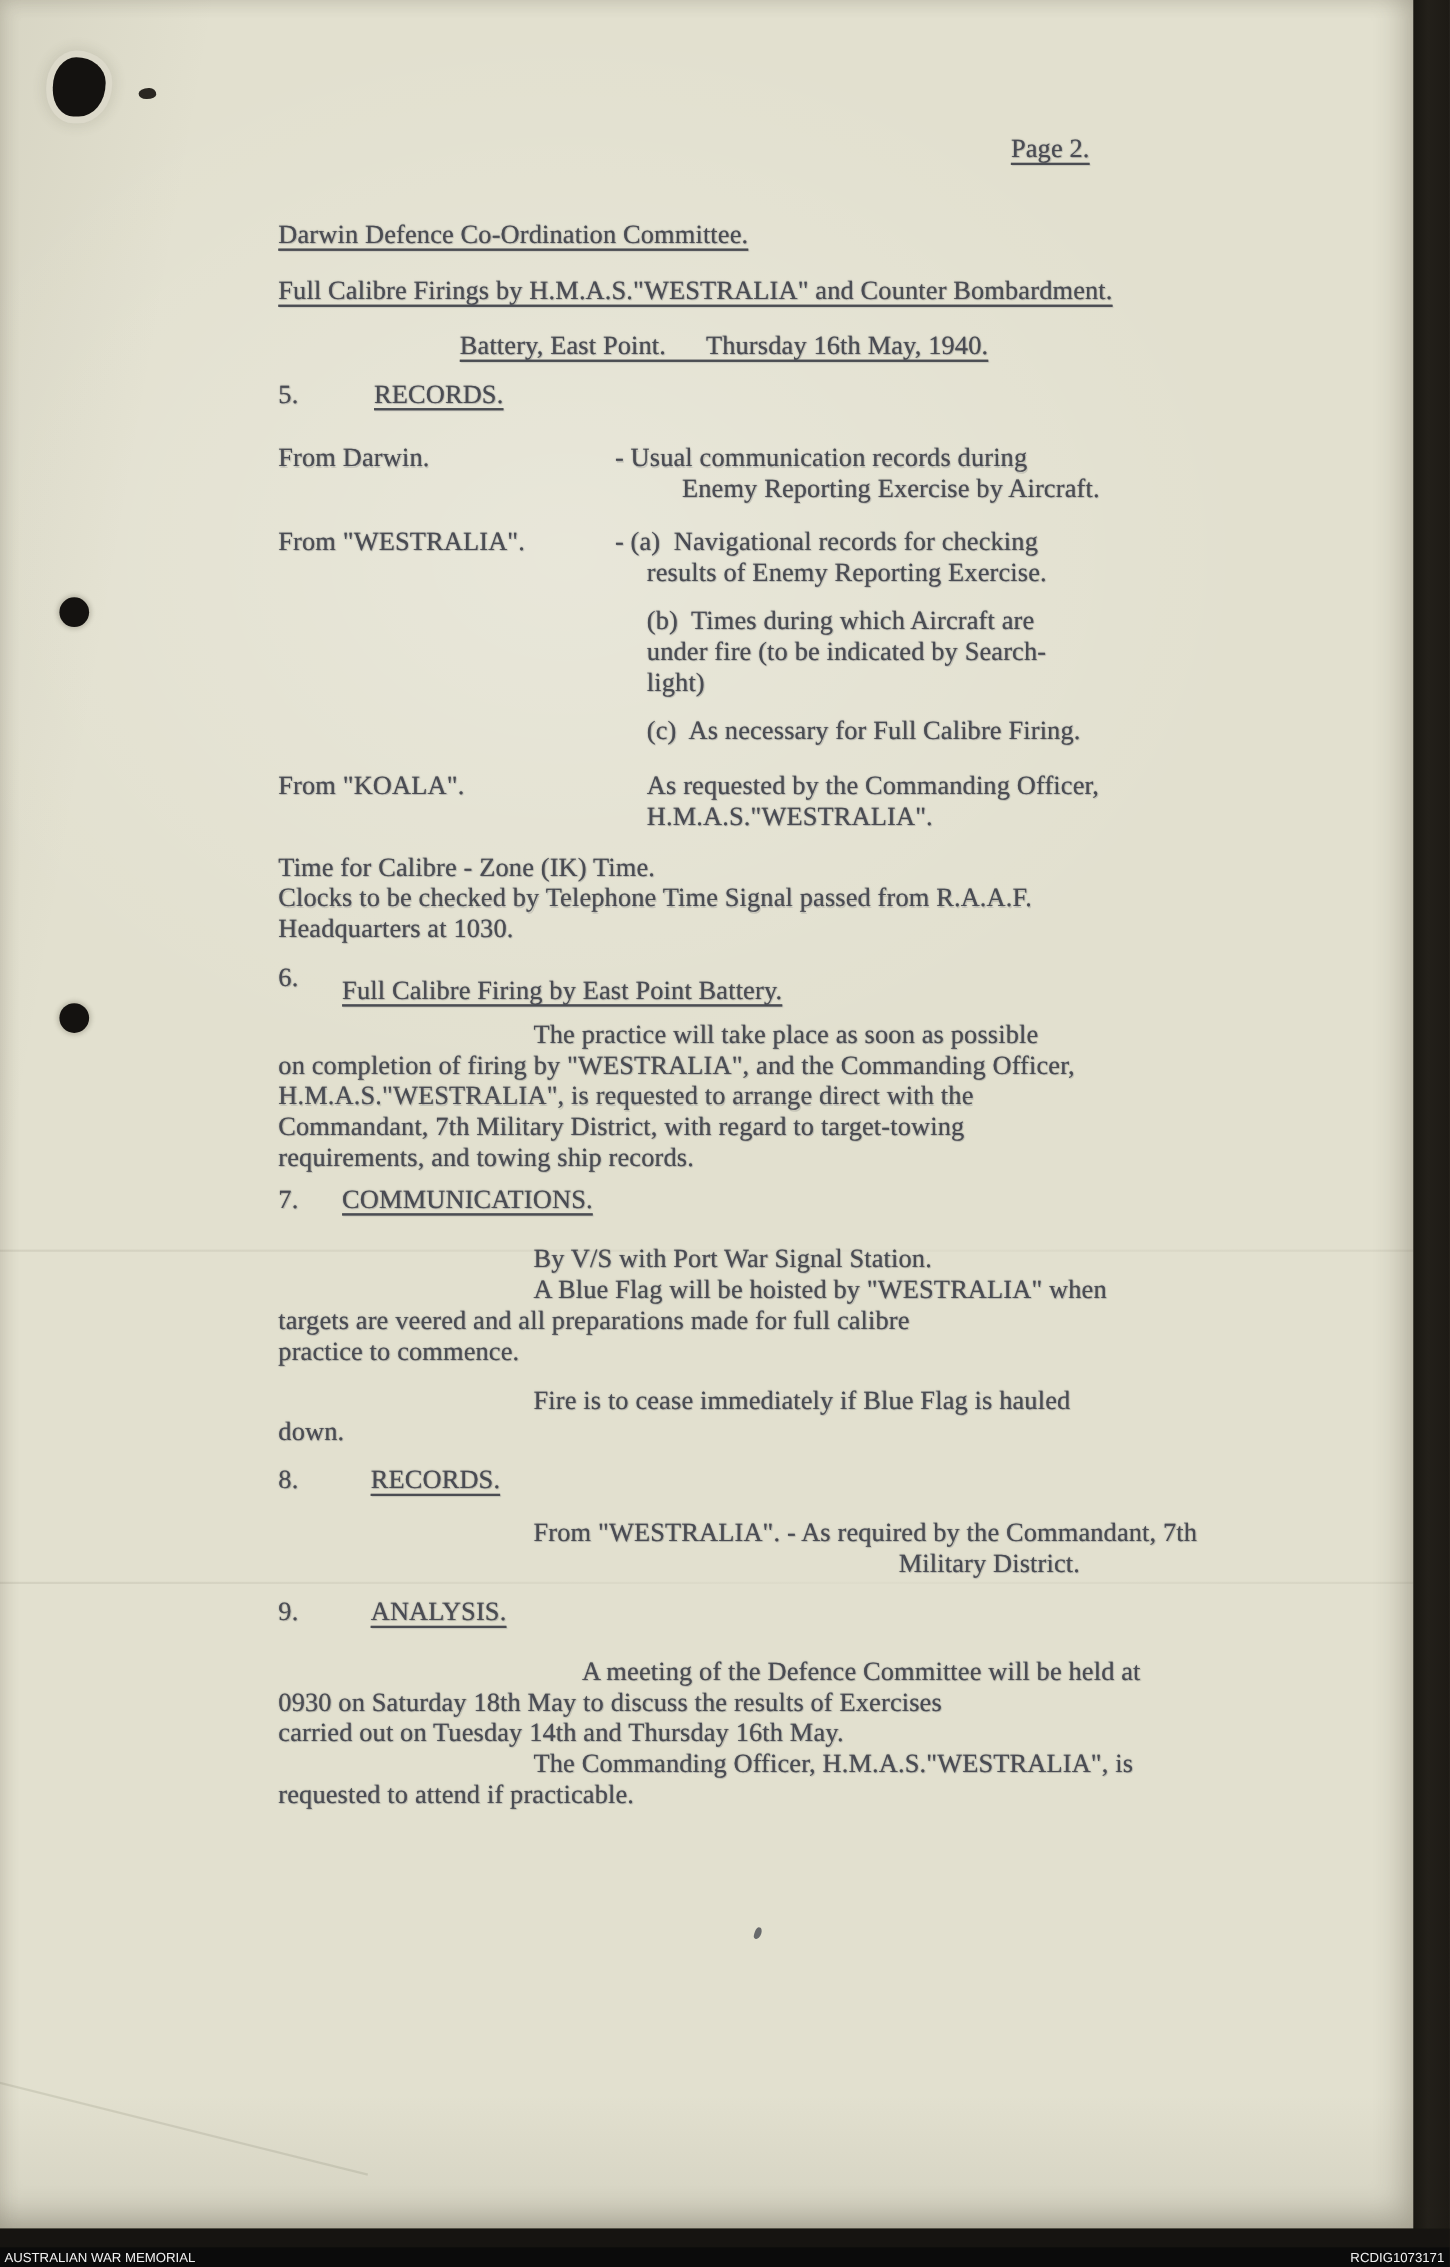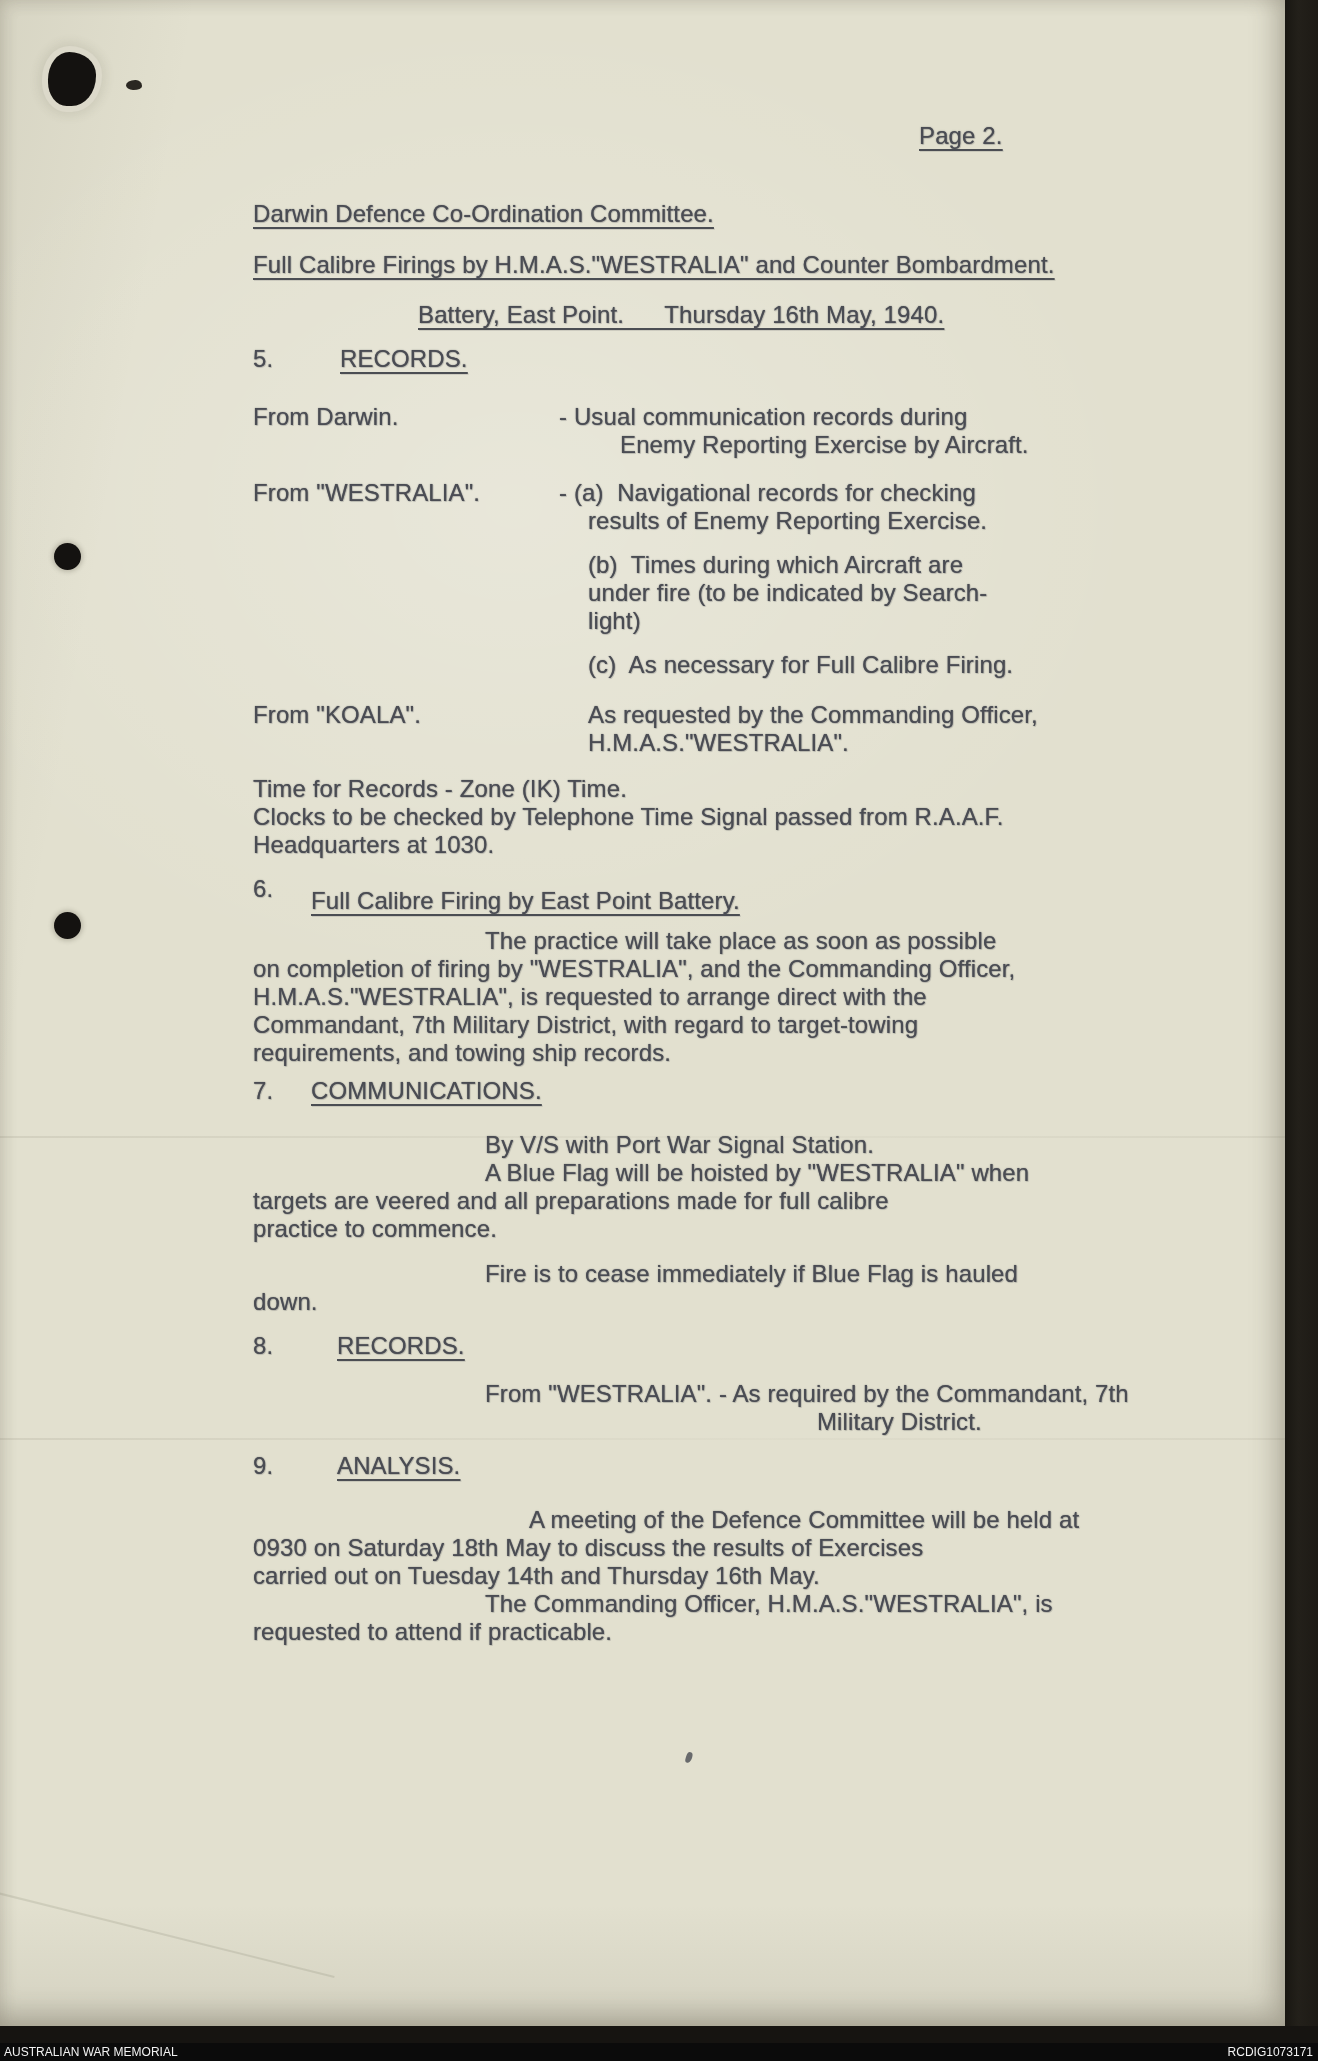--- a/index.html
+++ b/index.html
@@ -26,21 +26,21 @@
       var(--paper);
     box-shadow: inset -10px -12px 26px rgba(60,55,40,0.28), inset 4px 4px 14px rgba(90,85,65,0.12);
   }
   .crease-h{position:absolute;left:0;width:1285px;height:2px;
     background:linear-gradient(90deg, rgba(105,100,82,0.25), rgba(105,100,82,0.06) 60%, rgba(105,100,82,0.18));
     opacity:.5;}
   .crease-corner{position:absolute;left:-40px;top:1930px;width:380px;height:2px;
     background:rgba(105,100,82,0.35);transform:rotate(14deg);opacity:.45;}
   .doc-line{
     position:absolute;white-space:pre;line-height:1;
-    font-family:Liberation Sans, sans-serif;
+    font-family:Liberation Serif, serif;
     font-size:24px;letter-spacing:0.12px;color:var(--ink);
     text-shadow:0 0 1.2px rgba(74,76,83,0.85), 1px 1px 0 rgba(74,76,83,0.16);
   }
   .doc-line.u{
     text-decoration:underline;
     text-decoration-thickness:2px;
     text-underline-offset:5px;
     text-decoration-color:rgba(70,72,79,0.8);
   }
   .hole{position:absolute;background:#141210;border-radius:50%;}
@@ -93,21 +93,21 @@
       <div class="doc-line" style="left: 253px; top: 481px;">From "WESTRALIA".</div>
       <div class="doc-line" style="left: 559px; top: 481px;">- (a)  Navigational records for checking</div>
       <div class="doc-line" style="left: 588px; top: 509px;">results of Enemy Reporting Exercise.</div>
       <div class="doc-line" style="left: 588px; top: 553px;">(b)  Times during which Aircraft are</div>
       <div class="doc-line" style="left: 588px; top: 581px;">under fire (to be indicated by Search-</div>
       <div class="doc-line" style="left: 588px; top: 609px;">light)</div>
       <div class="doc-line" style="left: 588px; top: 653px;">(c)  As necessary for Full Calibre Firing.</div>
       <div class="doc-line" style="left: 253px; top: 703px;">From "KOALA".</div>
       <div class="doc-line" style="left: 588px; top: 703px;">As requested by the Commanding Officer,</div>
       <div class="doc-line" style="left: 588px; top: 731px;">H.M.A.S."WESTRALIA".</div>
-      <div class="doc-line" style="left: 253px; top: 777px;">Time for Records - Zone (IK) Time.</div>
+      <div class="doc-line" style="left: 253px; top: 777px;">Time for Calibre - Zone (IK) Time.</div>
       <div class="doc-line" style="left: 253px; top: 805px;">Clocks to be checked by Telephone Time Signal passed from R.A.A.F.</div>
       <div class="doc-line" style="left: 253px; top: 833px;">Headquarters at 1030.</div>
       <div class="doc-line" style="left: 253px; top: 877px;">6.</div>
       <div class="doc-line u" style="left: 311px; top: 877px; margin-top: 12px;">Full Calibre Firing by East Point Battery.</div>
       <div class="doc-line" style="left: 485px; top: 929px;">The practice will take place as soon as possible</div>
       <div class="doc-line" style="left: 253px; top: 957px;">on completion of firing by "WESTRALIA", and the Commanding Officer,</div>
       <div class="doc-line" style="left: 253px; top: 985px;">H.M.A.S."WESTRALIA", is requested to arrange direct with the</div>
       <div class="doc-line" style="left: 253px; top: 1013px;">Commandant, 7th Military District, with regard to target-towing</div>
       <div class="doc-line" style="left: 253px; top: 1041px;">requirements, and towing ship records.</div>
       <div class="doc-line" style="left: 253px; top: 1079px;">7.</div>

